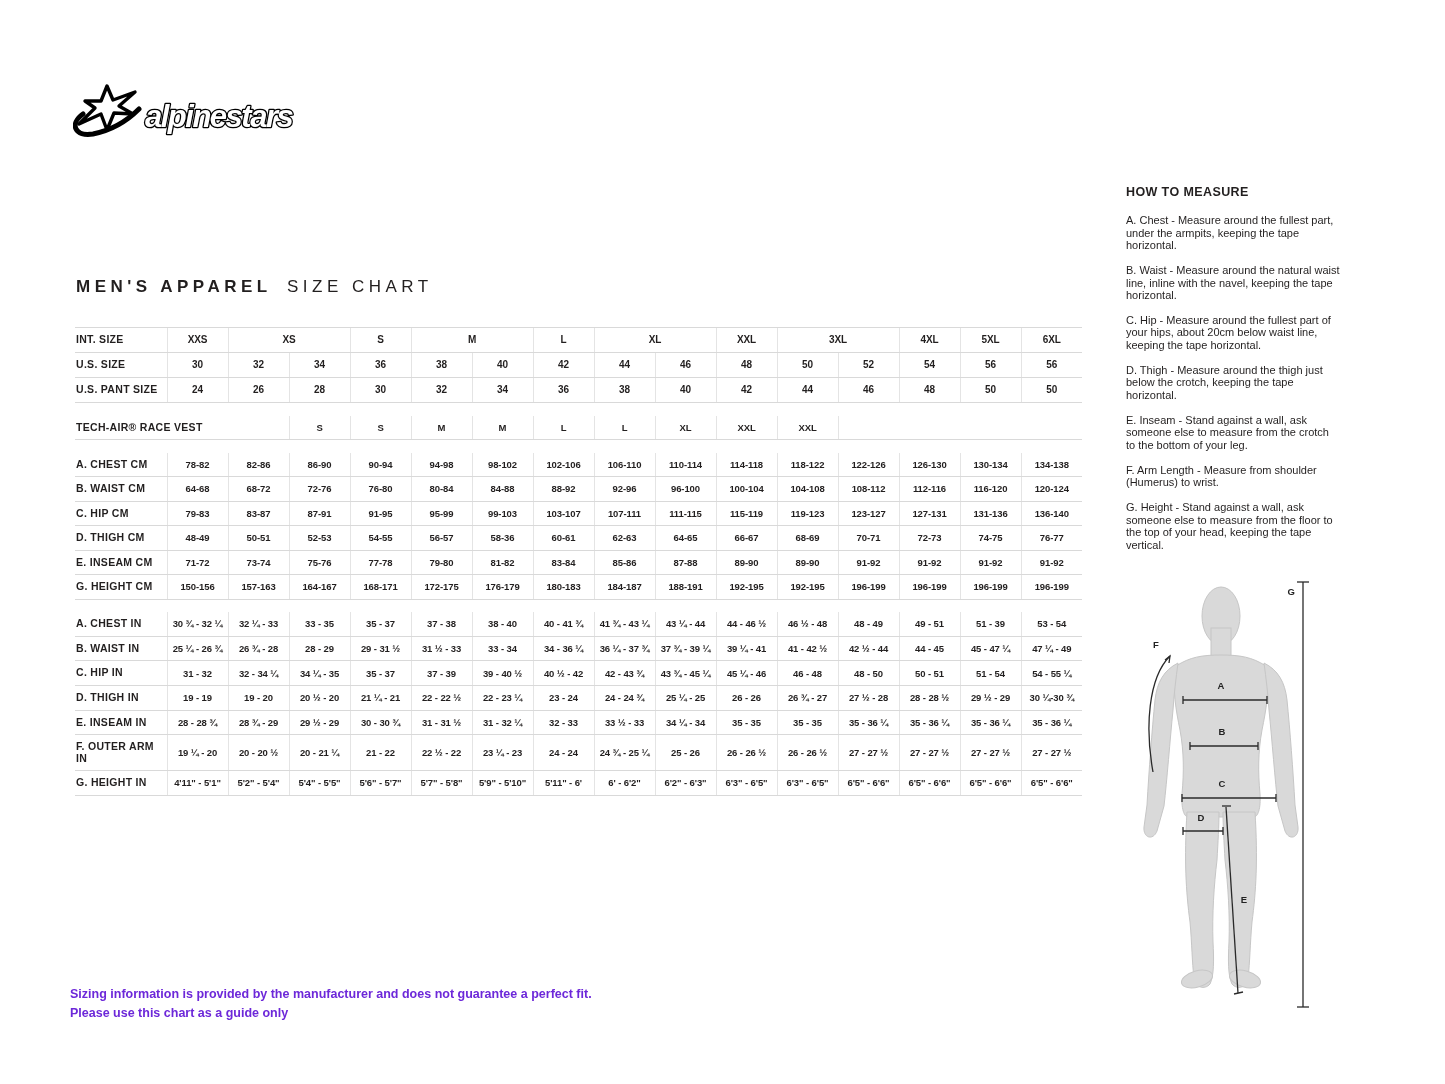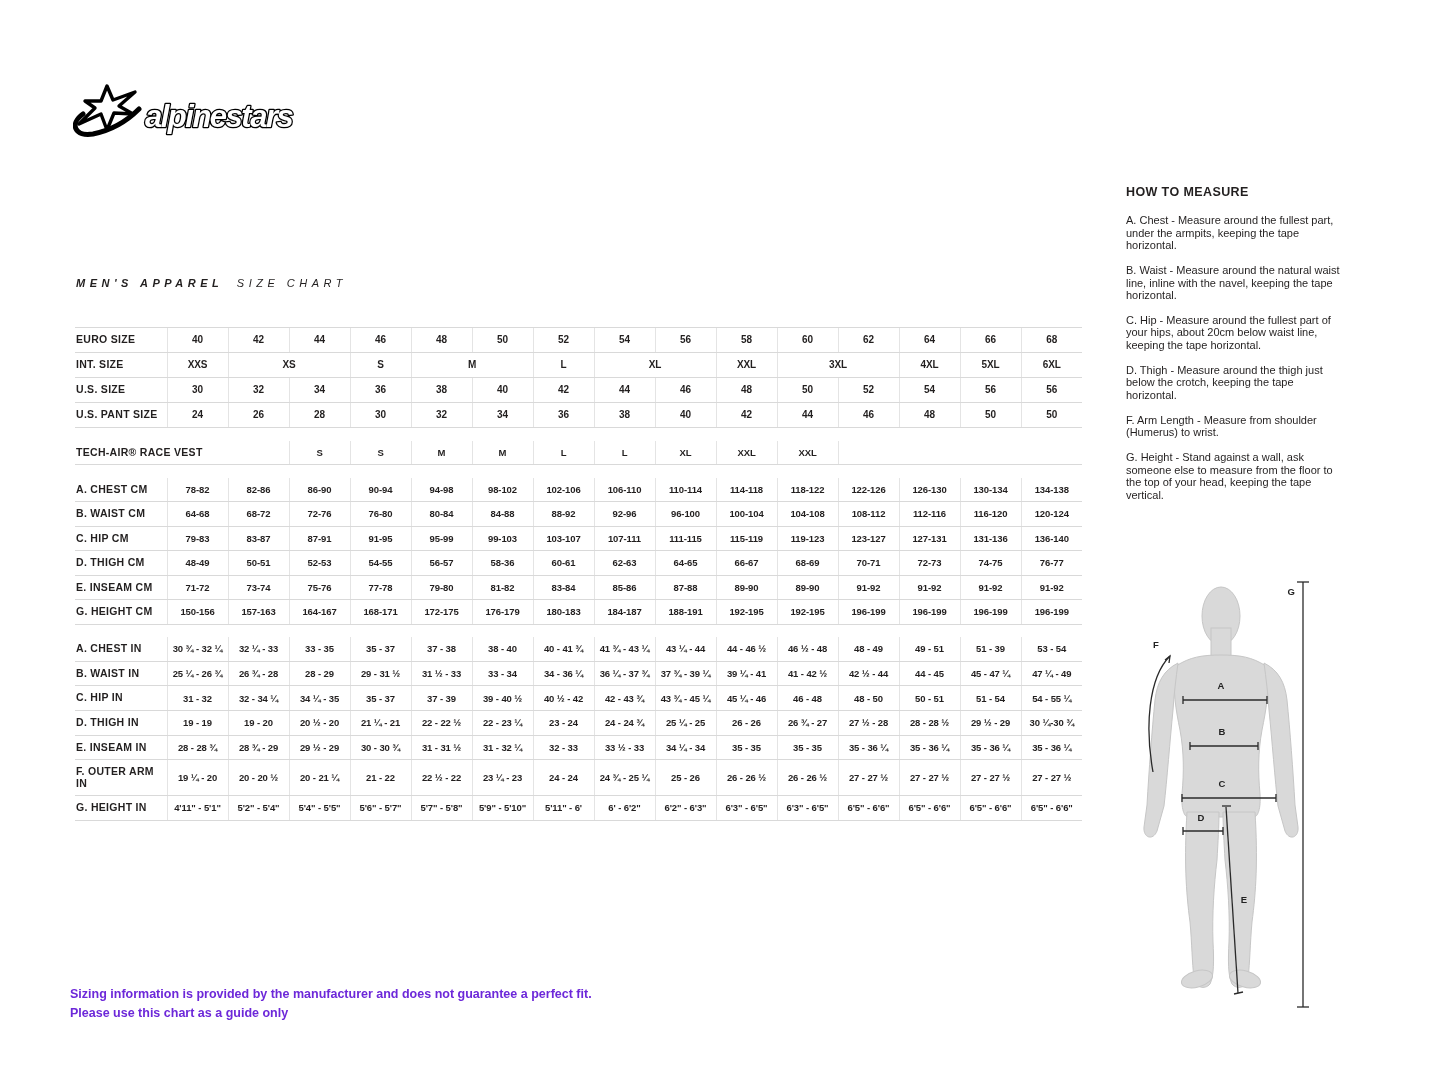--- a/index.html
+++ b/index.html
@@ -12,21 +12,21 @@
   *{box-sizing:border-box;}
   html,body{margin:0;padding:0;}
   body{
     width:1445px;height:1084px;position:relative;background:#ffffff;
     font-family:"Liberation Sans","DejaVu Sans",sans-serif;color:var(--ink);
     overflow:hidden;
   }
   
   .logo{position:absolute;left:73px;top:82px;width:258px;height:58px;}
   
-  .title{position:absolute;left:76px;top:277px;font-style:italic;font-size:11px;letter-spacing:4.5px;white-space:nowrap;}
+  .title{position:absolute;left:76px;top:277px;font-size:17px;letter-spacing:4.5px;white-space:nowrap;}
   .title .t1{font-weight:bold;}
   .title .t2{font-weight:normal;margin-left:6px;}
   
   table.st{
     position:absolute;left:75px;top:327px;width:1007px;
     border-collapse:collapse;table-layout:fixed;
   }
   table.st th,table.st td{
     font-weight:bold;text-align:center;vertical-align:middle;
     font-size:9.5px;letter-spacing:-0.1px;line-height:1.2;
@@ -82,38 +82,20 @@
       <col>
       <col>
       <col>
       <col>
       <col>
       <col>
       <col>
   </colgroup>
   <tbody id="size-table-body">
       <tr class="row sizes">
-        <th colspan="1">EURO SIZE</th>
-        <td colspan="1">40</td>
-        <td colspan="1">42</td>
-        <td colspan="1">44</td>
-        <td colspan="1">46</td>
-        <td colspan="1">48</td>
-        <td colspan="1">50</td>
-        <td colspan="1">52</td>
-        <td colspan="1">54</td>
-        <td colspan="1">56</td>
-        <td colspan="1">58</td>
-        <td colspan="1">60</td>
-        <td colspan="1">62</td>
-        <td colspan="1">64</td>
-        <td colspan="1">66</td>
-        <td colspan="1">68</td>
-      </tr>
-      <tr class="row sizes">
         <th colspan="1">INT. SIZE</th>
         <td colspan="1">XXS</td>
         <td colspan="2">XS</td>
         <td colspan="1">S</td>
         <td colspan="2">M</td>
         <td colspan="1">L</td>
         <td colspan="2">XL</td>
         <td colspan="1">XXL</td>
         <td colspan="2">3XL</td>
         <td colspan="1">4XL</td>
@@ -415,20 +397,21 @@
     </tbody>
 </table>
 
 <div class="measure">
   <h3>HOW TO MEASURE</h3>
   <div id="measure-list">
       <p>A. Chest - Measure around the fullest part, under the armpits, keeping the tape horizontal.</p>
       <p>B. Waist - Measure around the natural waist line, inline with the navel, keeping the tape horizontal.</p>
       <p>C. Hip - Measure around the fullest part of your hips, about 20cm below waist line, keeping the tape horizontal.</p>
       <p>D. Thigh - Measure around the thigh just below the crotch, keeping the tape horizontal.</p>
+      <p>E. Inseam - Stand against a wall, ask someone else to measure from the crotch to the bottom of your leg.</p>
       <p>F. Arm Length - Measure from shoulder (Humerus) to wrist.</p>
       <p>G. Height - Stand against a wall, ask someone else to measure from the floor to the top of your head, keeping the tape vertical.</p>
     </div>
 </div>
 
 <svg class="figure" viewBox="0 0 178 460">
   <g fill="var(--sil)" stroke="var(--sil-edge)" stroke-width="1">
     <ellipse cx="81" cy="46" rx="19" ry="29"></ellipse>
     <rect x="71" y="58" width="20" height="34"></rect>
     <path d="M36 96 C 50 87, 62 85, 81 85 C 100 85, 112 87, 126 96

